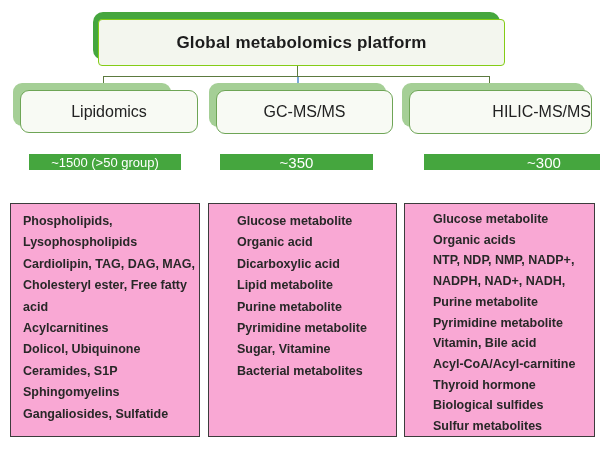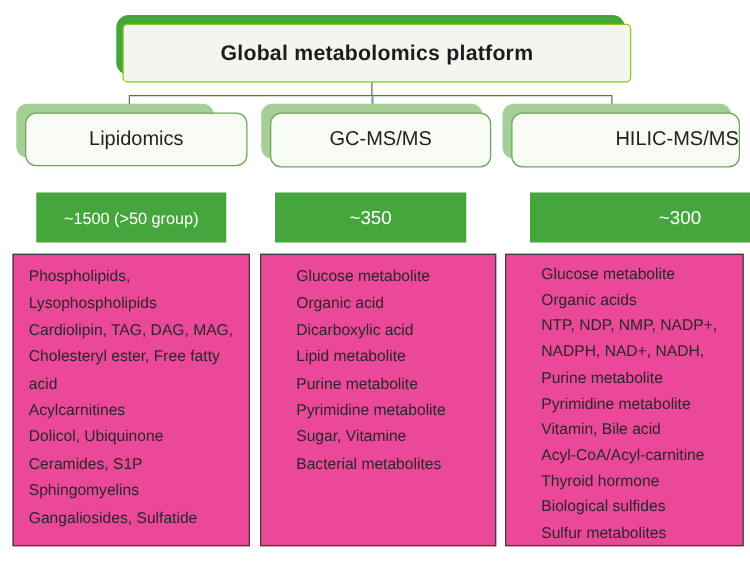--- a/index.html
+++ b/index.html
@@ -33,31 +33,31 @@
   }
   .hdr span{font-size:16px;color:#222;}
   .hdr-shadow.c1{left:13px;top:83px;width:158px;height:43px;}
   .hdr.c1{left:20px;top:90px;width:178px;height:43px;}
   .hdr-shadow.c2{left:209px;top:83px;width:177px;height:44px;}
   .hdr.c2{left:216px;top:90px;width:177px;height:44px;}
   .hdr-shadow.c3{left:402px;top:83px;width:183px;height:44px;}
   .hdr.c3{left:409px;top:90px;width:183px;height:44px;justify-content:flex-end;}
   
   .badge{
-    position:absolute;top:154px;height:40px;background:#45a63e;color:#ffffff;
+    position:absolute;top:154px;height:16px;background:#45a63e;color:#ffffff;
     display:flex;align-items:center;justify-content:center;
   }
   .badge.c1{left:29px;width:152px;font-size:13px;}
   .badge.c2{left:220px;width:153px;font-size:15px;}
   .badge.c3{left:424px;width:152px;font-size:15px;padding-left:44px;}
   
   .listbox{
-    position:absolute;top:203px;height:234px;background:#ec4899;
+    position:absolute;top:203px;height:234px;background:#f9a8d4;
     border:1.5px solid #3c3c3c;box-sizing:border-box;
-    color:#282828;font-size:12.5px;
+    color:#282828;font-size:12.5px;font-weight:bold;
   }
   .listbox.c1{left:10px;width:190px;padding:7px 4px 0 12px;}
   .listbox.c2{left:208px;width:189px;padding:7px 4px 0 28px;}
   .listbox.c3{left:404px;width:191px;padding:5px 4px 0 28px;}
   .listbox.c1 .list-line,.listbox.c2 .list-line{line-height:21.4px;}
   .listbox.c3 .list-line{line-height:20.7px;}
 </style>
 </head>
 <body>
 

